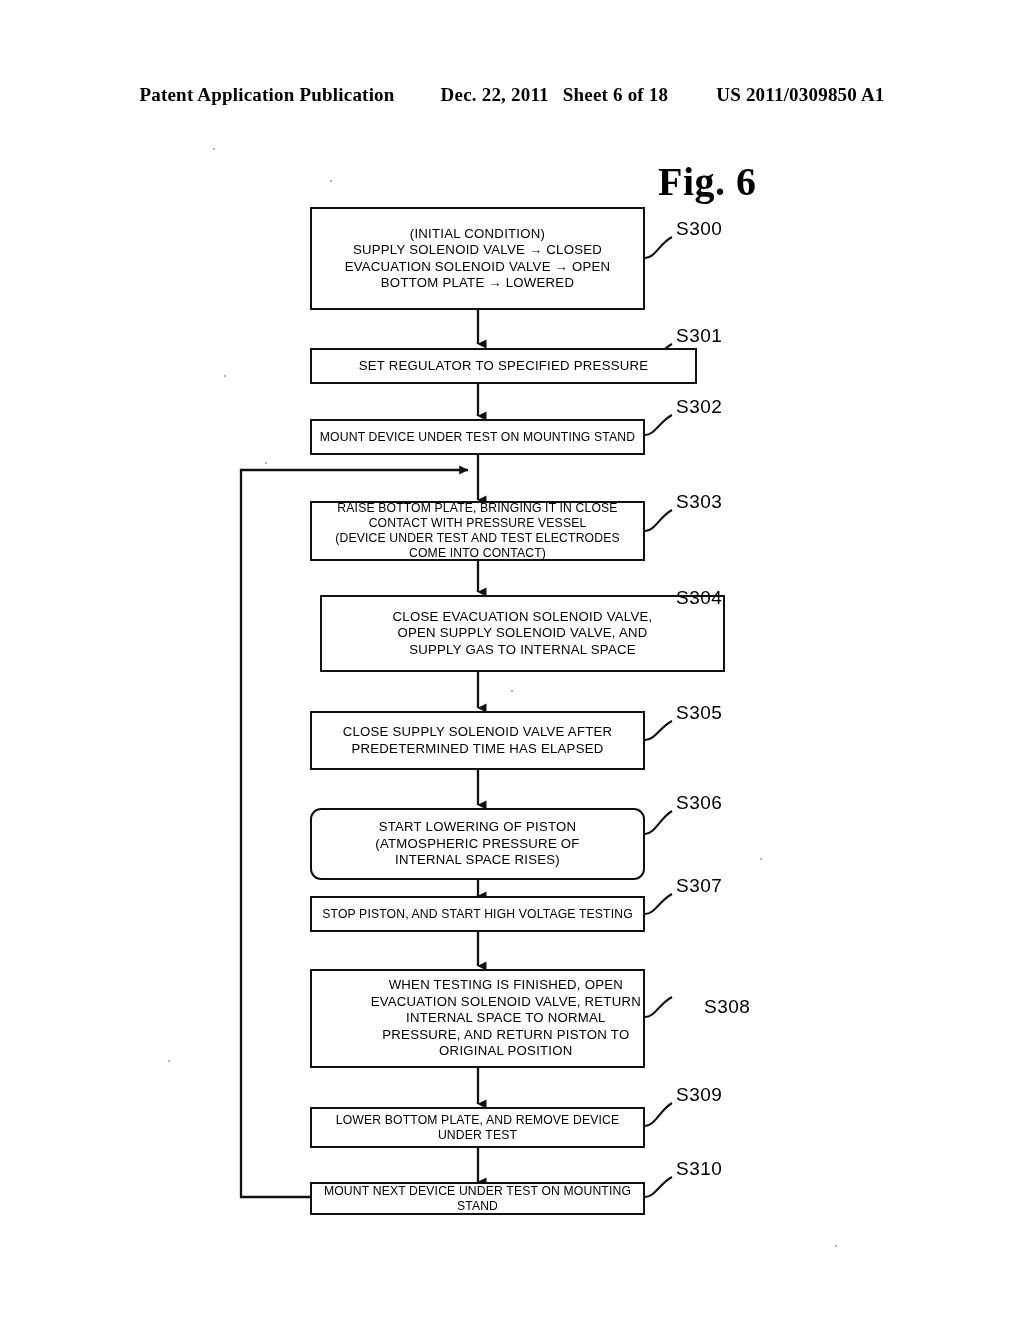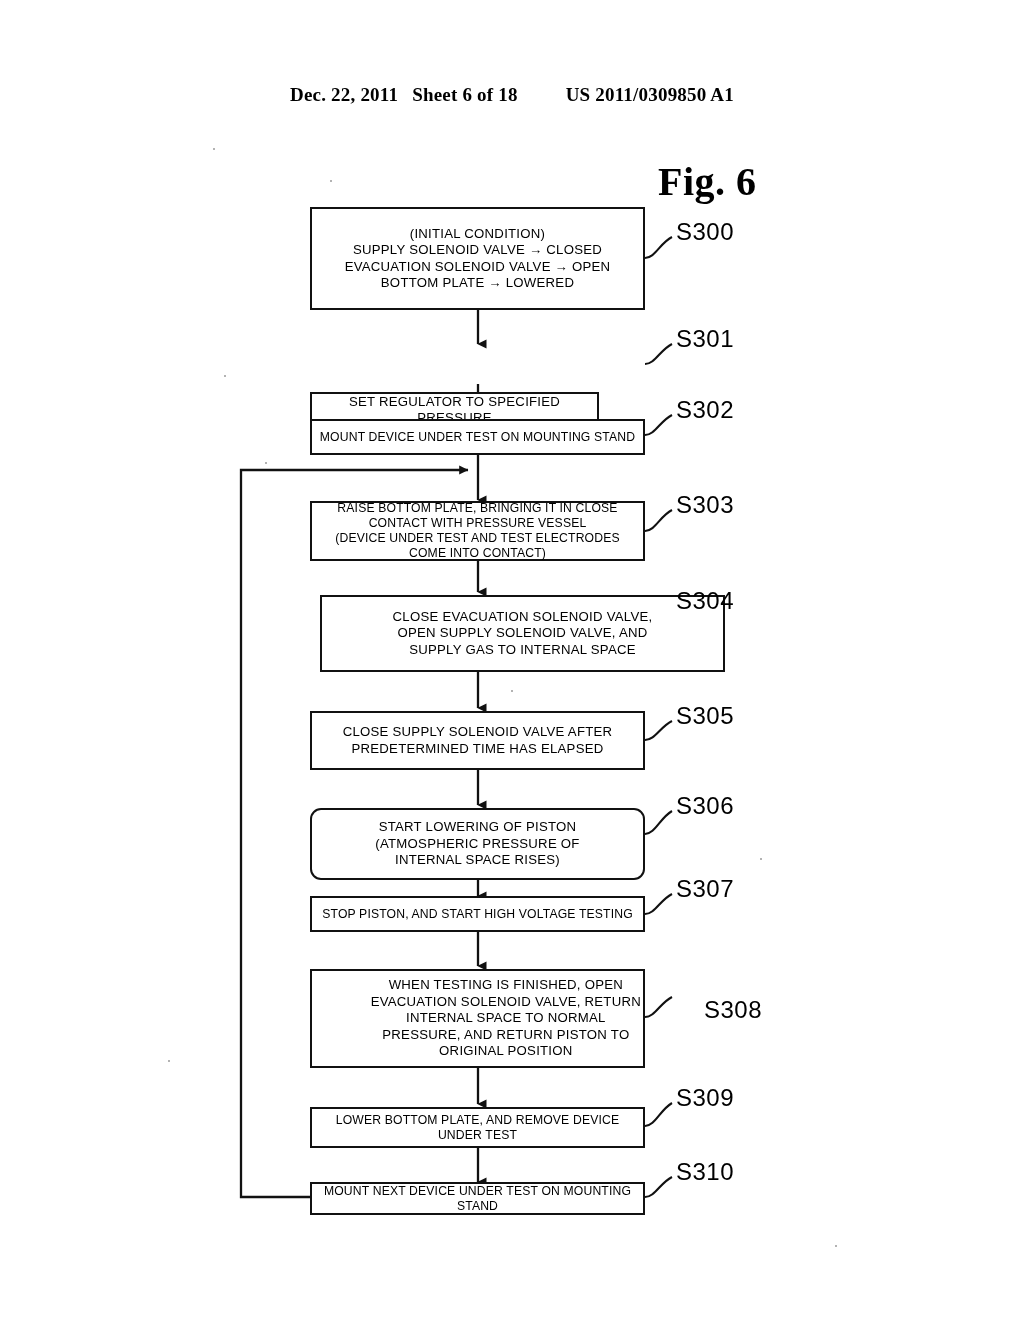--- a/index.html
+++ b/index.html
@@ -80,39 +80,40 @@
   .node.small .node-text {
     font-size: 12.2px;
     line-height: 15px;
     letter-spacing: 0.15px;
   }
 
   
   .step-label {
     position: absolute;
     font-family: "Liberation Sans", sans-serif;
-    font-size: 24px;
+    font-size: 19px;
     letter-spacing: 0.5px;
     color: #000000;
     white-space: nowrap;
   }
 
   
   .speck {
     position: absolute;
     background: #9a9a9a;
     width: 2px;
     height: 2px;
     border-radius: 50%;
   }
 </style>
 </head>
 <body>
 
 <div class="page-header">
+  <span class="hdr-pub">Patent Application Publication</span>
   <span class="hdr-date">Dec. 22, 2011</span>
   <span class="hdr-sheet">Sheet 6 of 18</span>
   <span class="hdr-patno">US 2011/0309850 A1</span>
 </div>
 
 <div class="fig-title">Fig. 6</div>
 
 <svg id="flow-canvas" viewBox="0 0 1024 1320">
   <defs>
     <marker id="arrowDown" markerWidth="10" markerHeight="10" refX="5" refY="8.5" orient="auto" markerUnits="userSpaceOnUse">
@@ -162,21 +163,21 @@
     <path d="M 645 1197 C 655 1197, 660 1183, 672 1177"></path>
   </g>
 </svg>
 
 <div class="node" style="left:310px; top:207px;  width:335px; height:103px;">
   <span class="node-text">(INITIAL CONDITION)
 SUPPLY SOLENOID VALVE → CLOSED
 EVACUATION SOLENOID VALVE → OPEN
 BOTTOM PLATE → LOWERED</span>
 </div>
-<div class="node" style="left:310px; top:348px; width:289px; height:36px;margin-top:44px;">
+<div class="node" style="left:310px; top:348px; width:387px; height:36px;">
   <span class="node-text">SET REGULATOR TO SPECIFIED PRESSURE</span>
 </div>
 <div class="node small" style="left:310px; top:419px; width:335px; height:36px;">
   <span class="node-text">MOUNT DEVICE UNDER TEST ON MOUNTING STAND</span>
 </div>
 <div class="node small" style="left:310px; top:501px; width:335px; height:60px;">
   <span class="node-text">RAISE BOTTOM PLATE, BRINGING IT IN CLOSE
 CONTACT WITH PRESSURE VESSEL
 (DEVICE UNDER TEST AND TEST ELECTRODES
 COME INTO CONTACT)</span>

